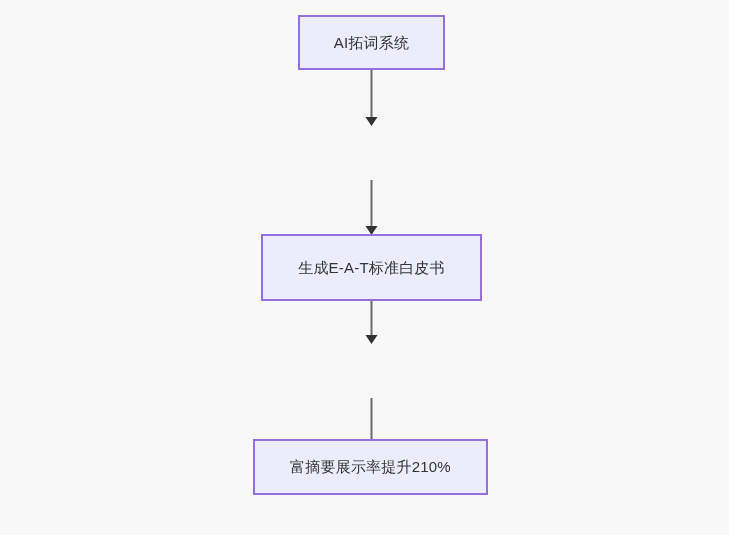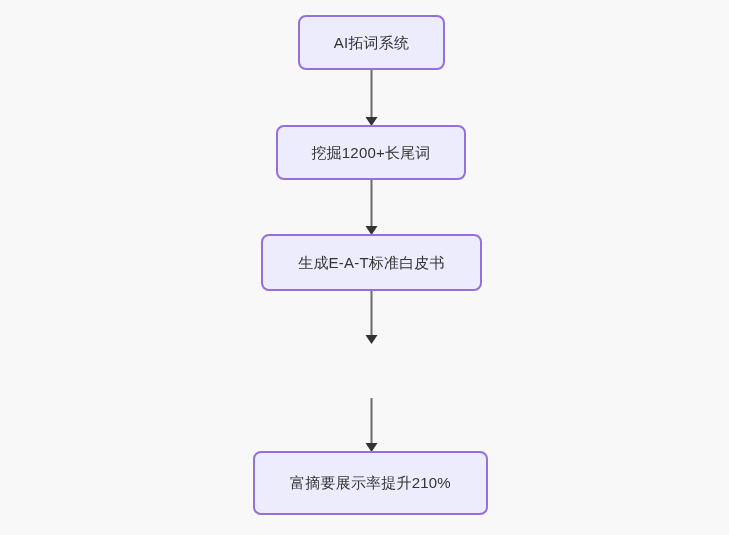--- a/index.html
+++ b/index.html
@@ -17,21 +17,21 @@
   #flowchart-canvas {
     position: relative;
     width: 729px;
     height: 535px;
   }
   .node-box {
     position: absolute;
     box-sizing: border-box;
     background: #ececfd;
     border: 2px solid #9370db;
-    border-radius: 8px;
+    border-radius: 0;
     display: flex;
     align-items: center;
     justify-content: center;
     text-align: center;
   }
   .node-label {
     font-size: 15px;
     line-height: 1.2;
     color: #333333;
     letter-spacing: 0.2px;
@@ -76,26 +76,23 @@
     <g>
       <line class="edge-line" x1="371.5" y1="398" x2="371.5" y2="444"></line>
       <polygon class="edge-arrowhead" points="365.5,443 377.5,443 371.5,452"></polygon>
     </g>
   </svg>
 
   <div class="node-box" style="left:298px; top:15px; width:147px; height:55px;">
     <span class="node-label">AI拓词系统</span>
   </div>
 
-  <div class="node-box" style="left:276px; top:125px; width:190px; height:55px;">
-    <span class="node-label">挖掘1200+长尾词</span>
-  </div>
 
-  <div class="node-box" style="left:261px; top:234px; width:221px; height:57px;">
+  <div class="node-box" style="left:261px; top:234px; width:221px; height:67px;">
     <span class="node-label">生成E-A-T标准白皮书</span>
   </div>
 
 
-  <div class="node-box" style="left:253px; top:451px; width:235px; height:64px;">
+  <div class="node-box" style="left:253px; top:439px; width:235px; height:56px;">
     <span class="node-label">富摘要展示率提升210%</span>
   </div>
 
 </div>
 
 </body></html>

